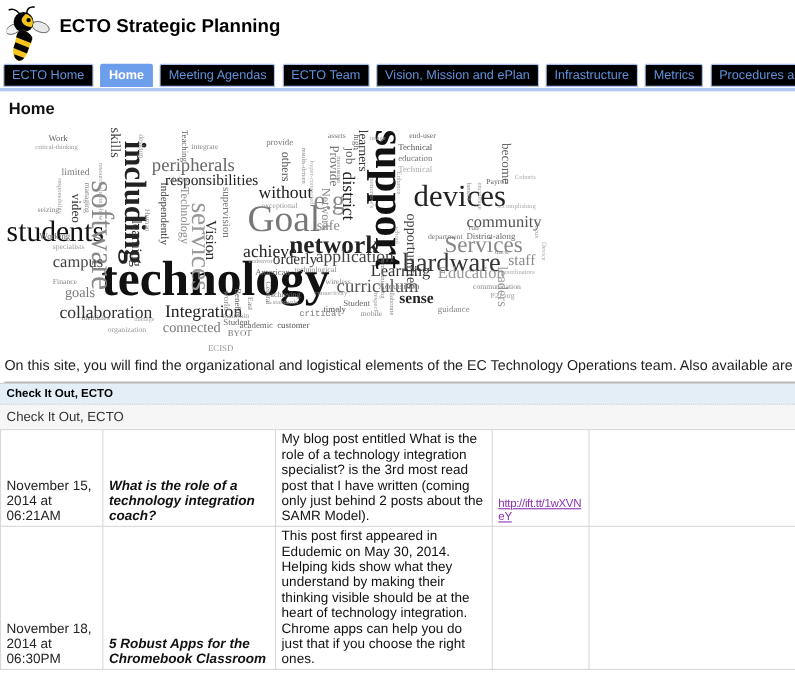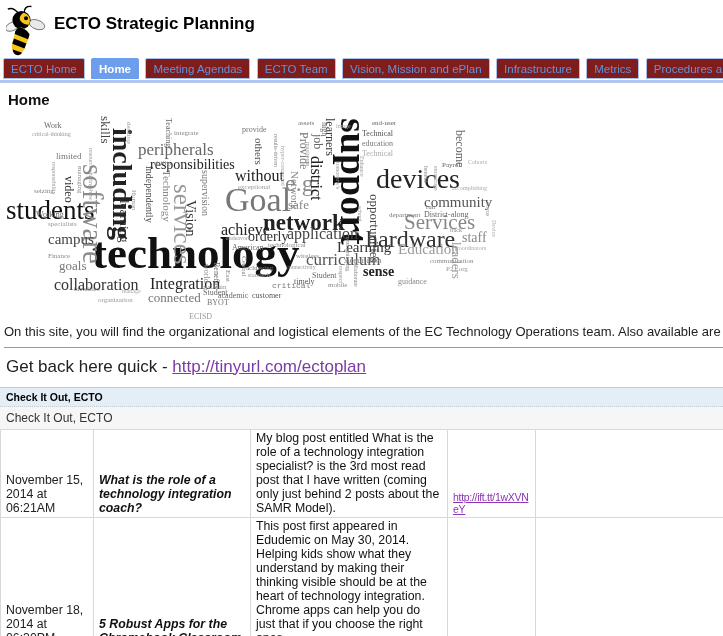--- a/index.html
+++ b/index.html
@@ -6,21 +6,21 @@
   html,body { width: 723px; height: 636px; overflow: hidden; background:#fff;
     font-family: "Liberation Sans", sans-serif; color:#111; }
 
   
   .hdr { display:flex; align-items:flex-start; padding:4px 6px 0 6px; height:58px; }
   .logo { width:40px; height:54px; flex:0 0 40px; }
   .hdr-title { font-size:17px; font-weight:bold; margin:10px 0 0 8px; color:#000; }
 
   
   .tabbar { padding:0 0 0 3px; white-space:nowrap; }
-  .tab { display:inline-block; font-size:11.5px; color:#6192dd; background:#7f1d1d;
+  .tab { display:inline-block; font-size:11.5px; color:#6192dd; background:#000000;
     border:1px solid #a9c1ea; border-radius:2px 2px 0 0; padding:4px 7px 3px 7px;
     margin-right:2px; cursor:pointer; }
   .tab.active { background:#6d9eeb; color:#fff; font-weight:bold; border-color:#6d9eeb; }
   .tab-underline { height:3px; background:#b0c8f0; margin-top:1px; }
 
   .content { padding:0 0 0 4px; }
   .crumb-title { font-size:15px; font-weight:bold; margin:8px 0 0 4px; }
   .welcome { font-size:17px; font-weight:bold; margin:19px 0 0 4px; }
 
   
@@ -209,23 +209,20 @@
       <span class="wc v" style="left: 416px; top: 50px; font-size: 6px; color: rgb(136, 136, 136);">benefit</span>
       <span class="wc v" style="left: 352px; top: 40px; font-size: 6px; color: rgb(153, 153, 153);">Enhance</span>
     </div>
 
   <div class="intro">
     <div>On this site, you will find the organizational and logistical elements of the EC Technology Operations team. Also available are the Depar</div>
   </div>
 
   <hr class="rule1">
 
-  <div class="quick">
-    <span>Get back here quick - </span><a href="#">http://tinyurl.com/ectoplan</a>
-  </div>
 </div>
 
 <hr class="rule2">
 
 <div>
   <div class="gadget-titlebar">Check It Out, ECTO</div>
   <div class="feed-titlebar">Check It Out, ECTO</div>
 
   <table class="feed">
     <tbody>

